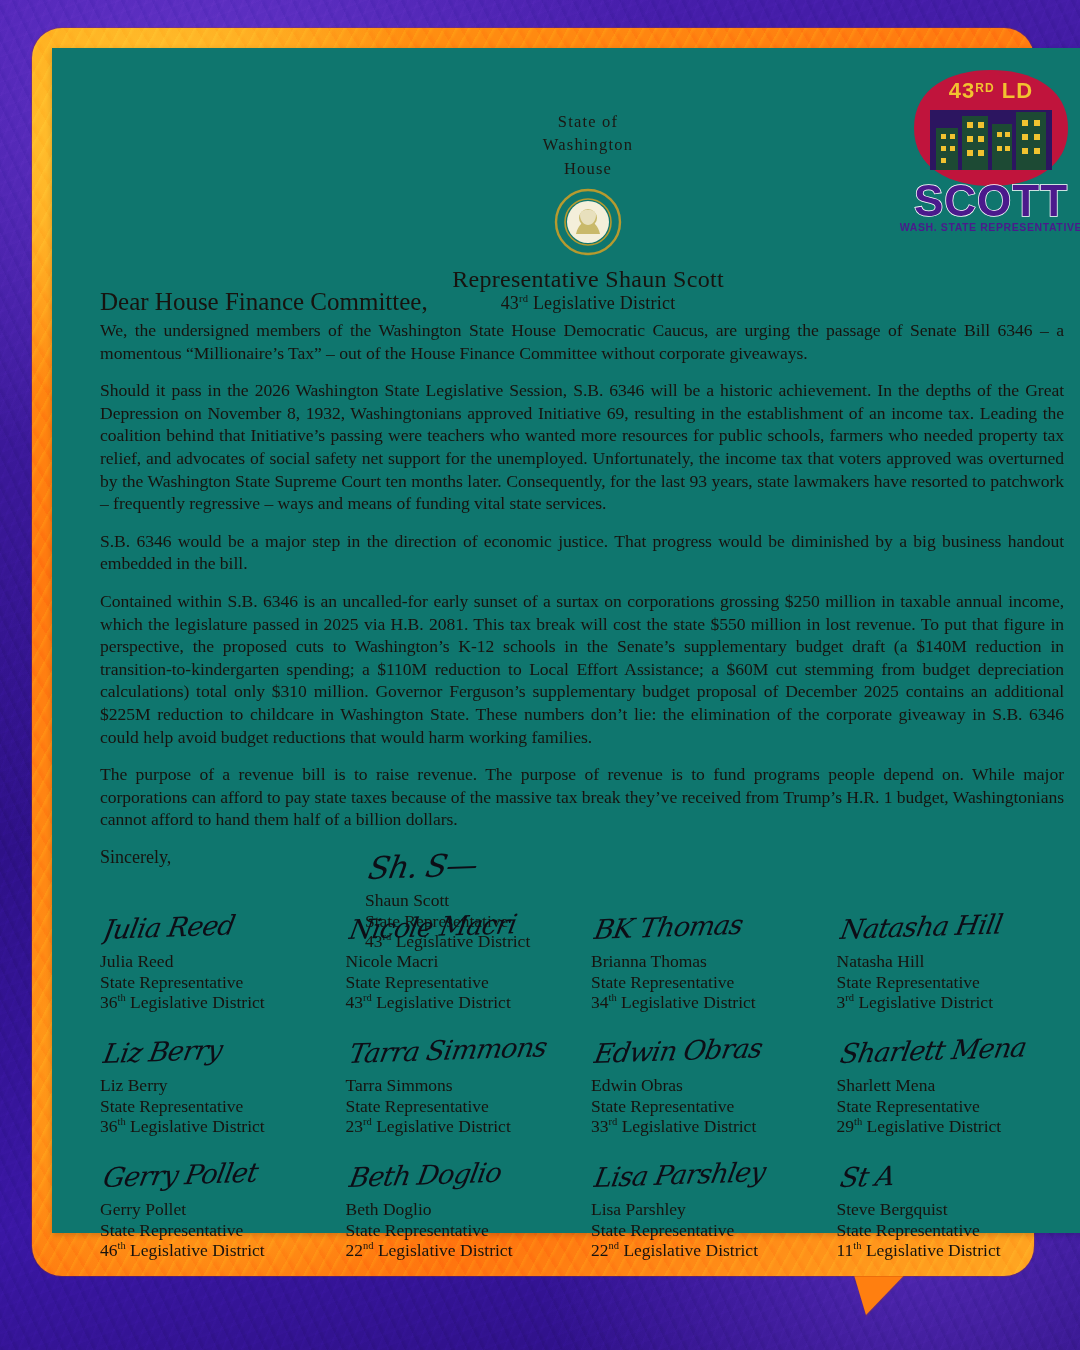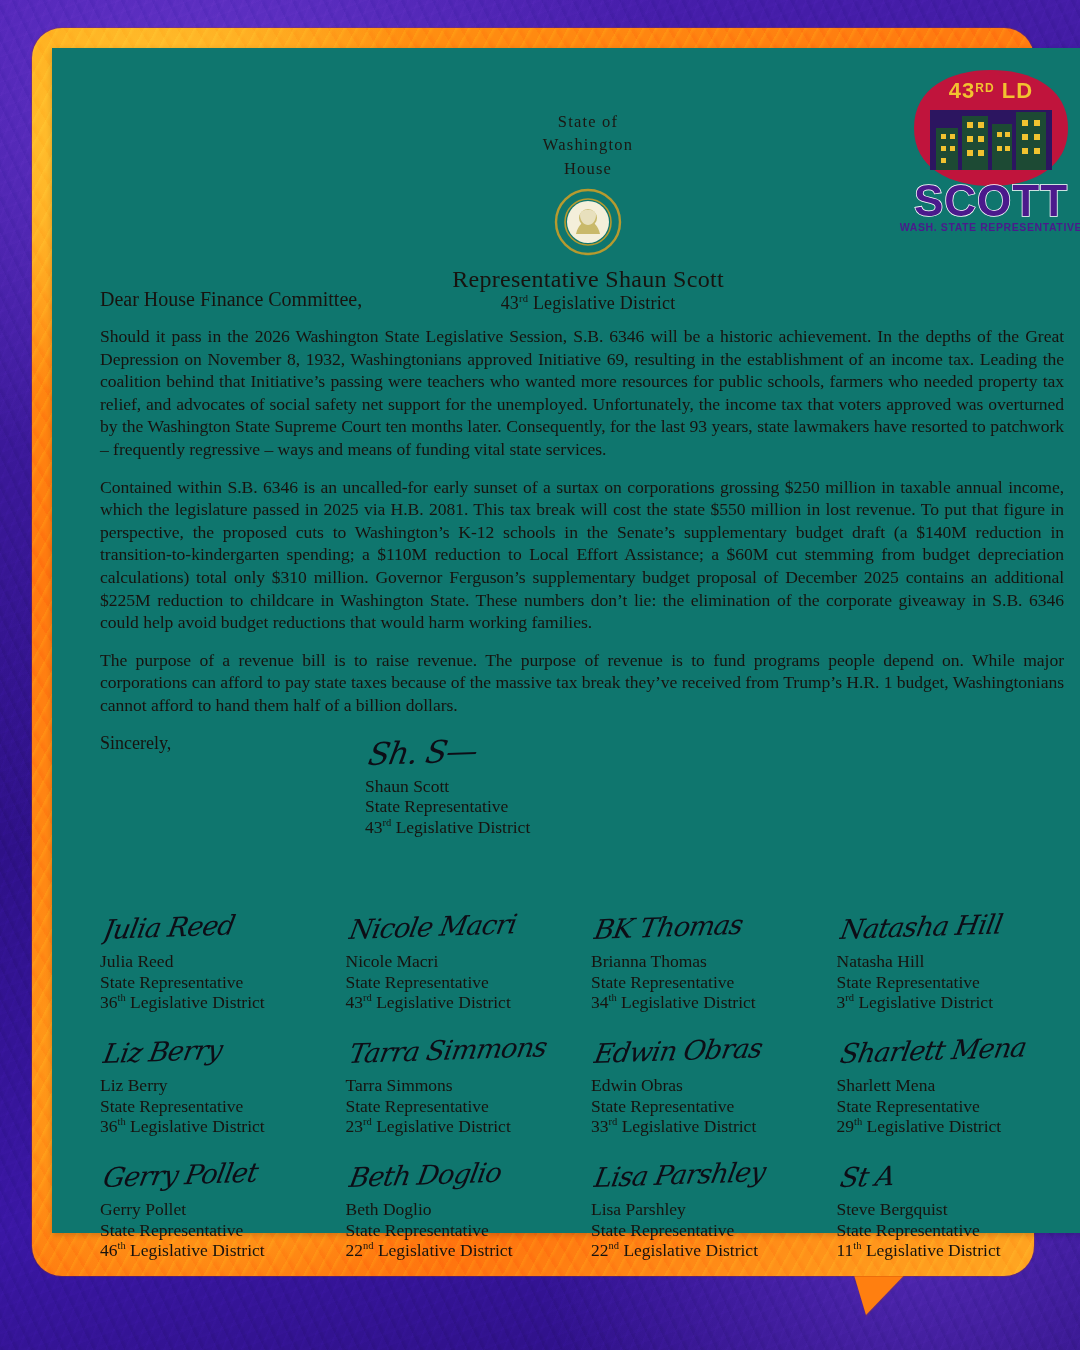--- a/index.html
+++ b/index.html
@@ -128,22 +128,22 @@
   }
 
   
   .body-wrap {
     position: absolute;
     left: 48px;
     right: 44px;
     top: 240px;
   }
   .salutation {
-    font-size: 20px;
-    margin-bottom: 14px;
+    font-size: 25px;
+    margin-bottom: 3px;
   }
   p.para {
     font-size: 17.6px;
     line-height: 1.285;
     text-align: justify;
     margin: 0 0 15px 0;
     letter-spacing: -0.05px;
   }
 
   .sincerely {
@@ -269,21 +269,23 @@
       </svg>
     </div>
 
     <div class="rep-name">Representative Shaun Scott</div>
     <div class="rep-dist">43<sup>rd</sup> Legislative District</div>
   </div>
 
   <div class="body-wrap">
     <div class="salutation">Dear House Finance Committee,</div>
 
+    <p class="para">We, the undersigned members of the Washington State House Democratic Caucus, are urging the passage of Senate Bill 6346 – a momentous “Millionaire’s Tax” – out of the House Finance Committee without corporate giveaways.</p>
     <p class="para">Should it pass in the 2026 Washington State Legislative Session, S.B. 6346 will be a historic achievement. In the depths of the Great Depression on November 8, 1932, Washingtonians approved Initiative 69, resulting in the establishment of an income tax. Leading the coalition behind that Initiative’s passing were teachers who wanted more resources for public schools, farmers who needed property tax relief, and advocates of social safety net support for the unemployed. Unfortunately, the income tax that voters approved was overturned by the Washington State Supreme Court ten months later. Consequently, for the last 93 years, state lawmakers have resorted to patchwork – frequently regressive – ways and means of funding vital state services.</p>
+    <p class="para">S.B. 6346 would be a major step in the direction of economic justice. That progress would be diminished by a big business handout embedded in the bill.</p>
     <p class="para">Contained within S.B. 6346 is an uncalled-for early sunset of a surtax on corporations grossing $250 million in taxable annual income, which the legislature passed in 2025 via H.B. 2081. This tax break will cost the state $550 million in lost revenue. To put that figure in perspective, the proposed cuts to Washington’s K-12 schools in the Senate’s supplementary budget draft (a $140M reduction in transition-to-kindergarten spending; a $110M reduction to Local Effort Assistance; a $60M cut stemming from budget depreciation calculations) total only $310 million. Governor Ferguson’s supplementary budget proposal of December 2025 contains an additional $225M reduction to childcare in Washington State. These numbers don’t lie: the elimination of the corporate giveaway in S.B. 6346 could help avoid budget reductions that would harm working families.</p>
     <p class="para">The purpose of a revenue bill is to raise revenue. The purpose of revenue is to fund programs people depend on. While major corporations can afford to pay state taxes because of the massive tax break they’ve received from Trump’s H.R. 1 budget, Washingtonians cannot afford to hand them half of a billion dollars.</p>
 
     <div class="sincerely">Sincerely,</div>
 
     <div class="sig-lead">
       <div class="sig-script">Sh. S—</div>
       <div class="sig-name">Shaun Scott</div>
       <div class="sig-role">State Representative</div>
       <div class="sig-dist">43<sup>rd</sup> Legislative District</div>

